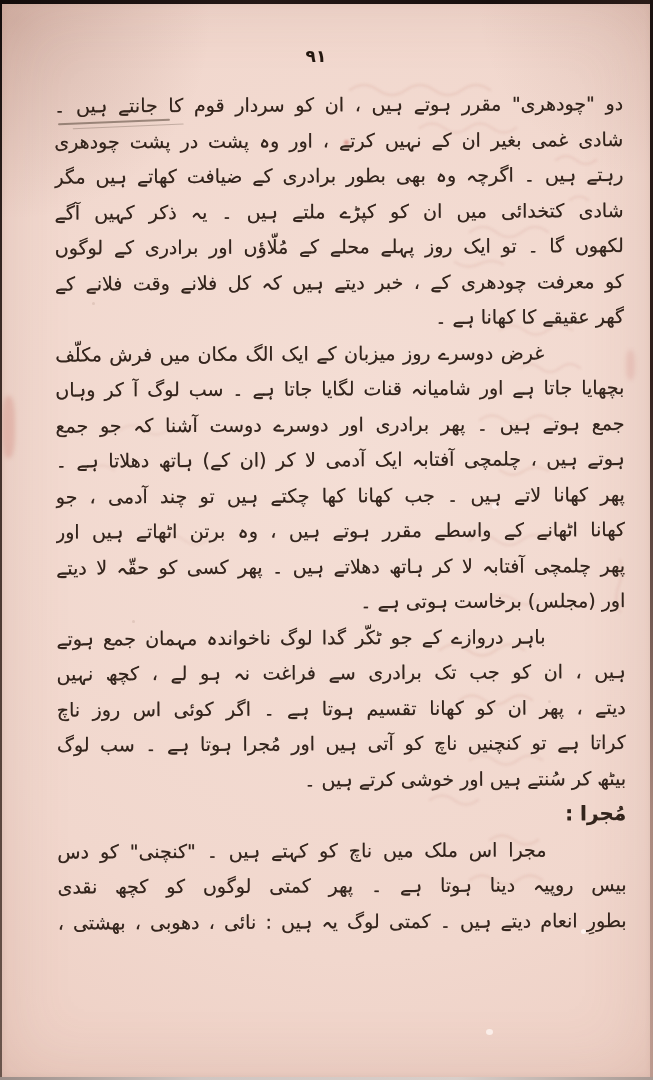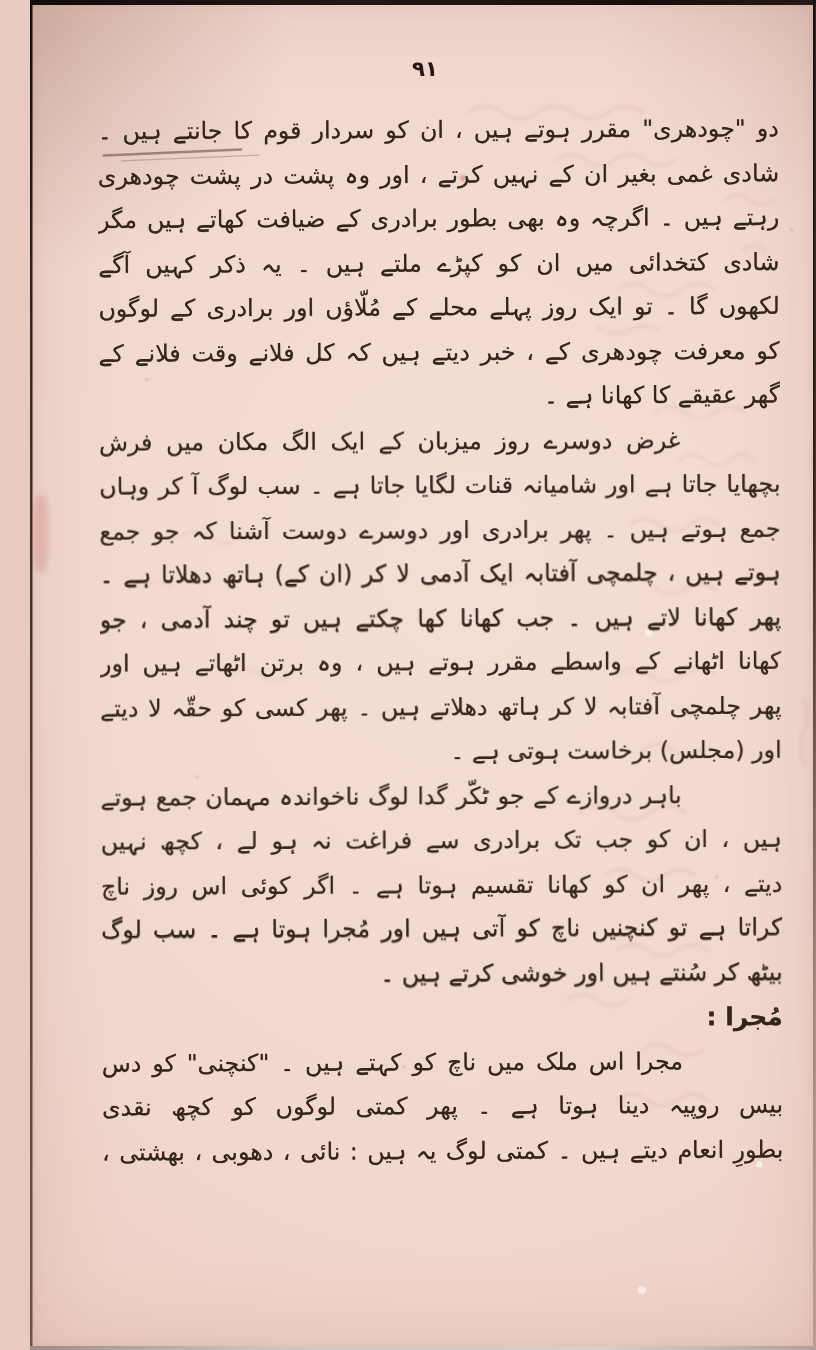--- a/index.html
+++ b/index.html
@@ -12,21 +12,20 @@
     font-family:"DejaVu Sans",sans-serif;
     background:#e8cabf;
   }
   .page{
     position:absolute;inset:0;overflow:hidden;
     background:
       radial-gradient(circle at 2% 2%, rgba(110,60,45,.20), rgba(110,60,45,0) 16%),
       radial-gradient(circle at 100% 0%, rgba(120,70,55,.12), rgba(120,70,55,0) 14%),
       radial-gradient(ellipse 130% 90% at 55% 42%, #f4ded5 0%, var(--paper) 52%, #ecccc0 84%, var(--paper-deep) 100%);
     box-shadow: inset 0 0 70px rgba(150,95,75,.18), inset 0 0 10px rgba(90,50,35,.12);
-    margin-left: 24px;
   }
   
   .edge{position:absolute;z-index:6;}
   .edge-top{left:0;top:0;width:653px;height:4px;
     background:linear-gradient(to right,#120c0b,#241816 40%,#170f0e 75%,#2a1c18);}
   .edge-left{left:0;top:0;width:2px;height:1080px;
     background:linear-gradient(to bottom,#120c0b,#3a2a25 30%,#56423a 70%,#6b564d);}
   .edge-right{right:0;top:0;width:3px;height:1080px;
     background:linear-gradient(to bottom,#1a110f,#301f1b 35%,rgba(120,85,75,.55) 75%,rgba(150,115,105,.45));}
   .edge-bottom{left:0;bottom:0;width:653px;height:3px;

